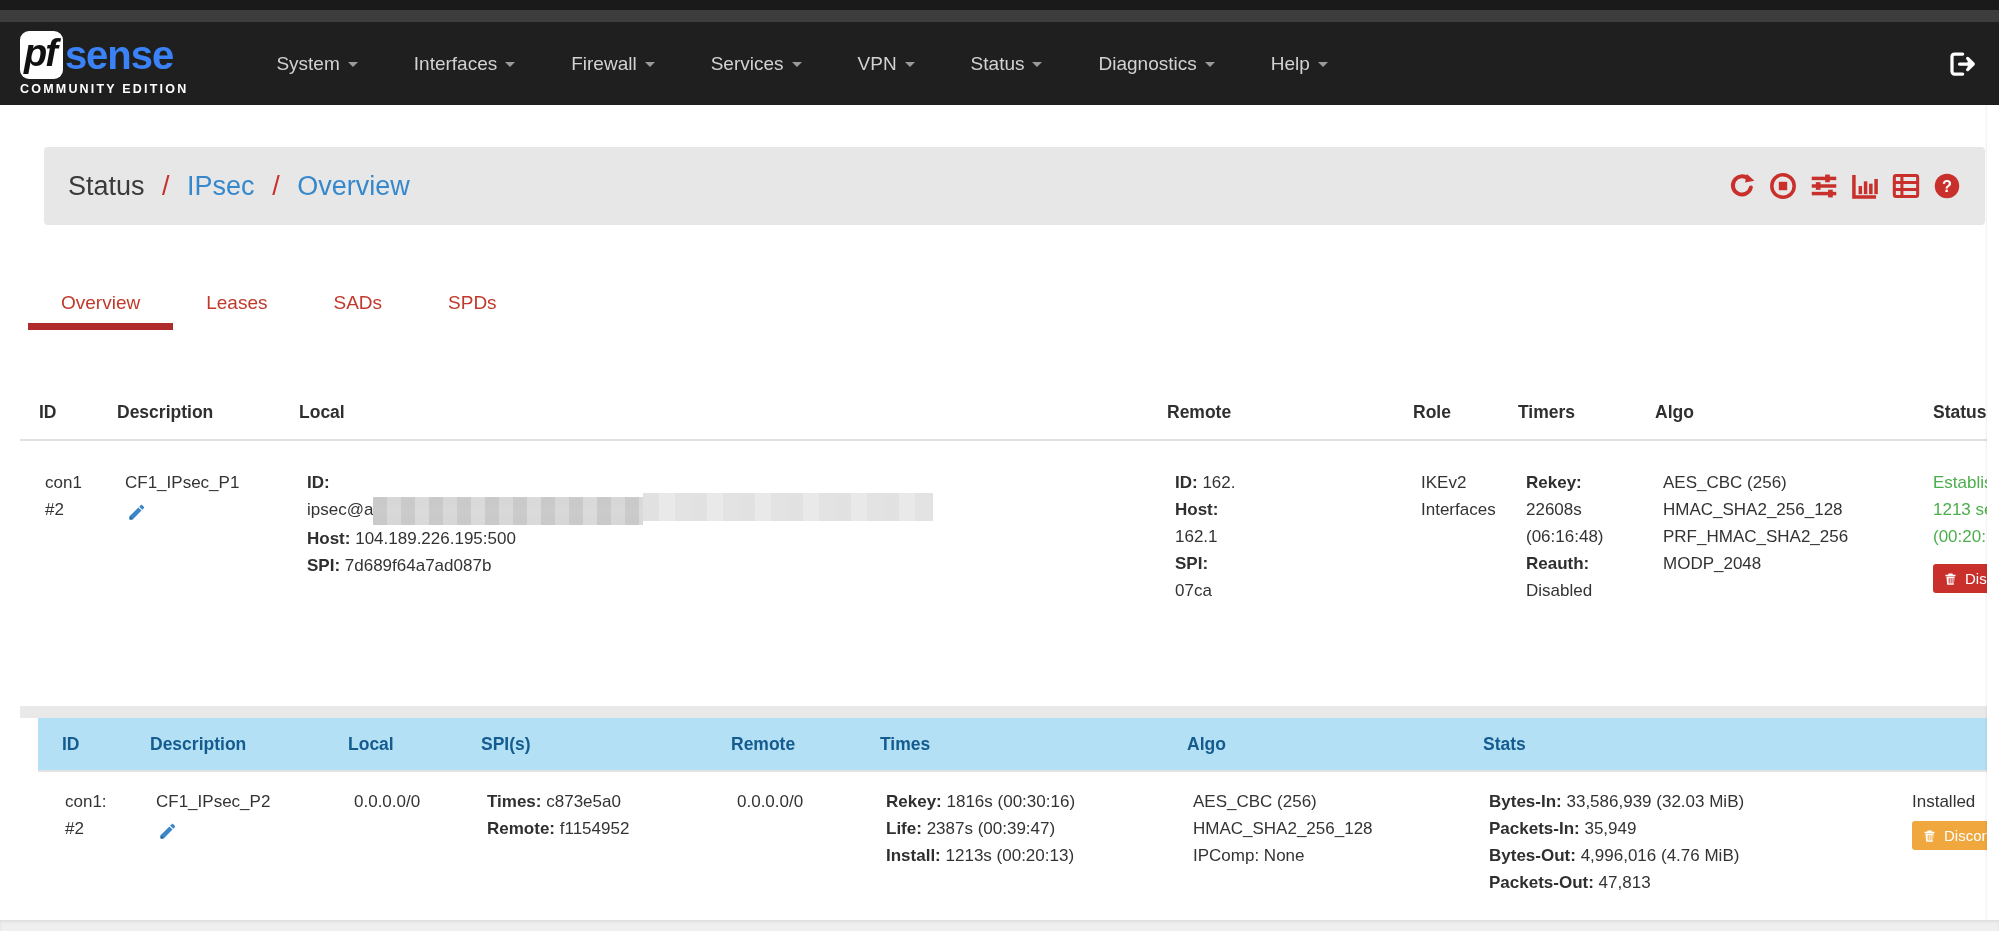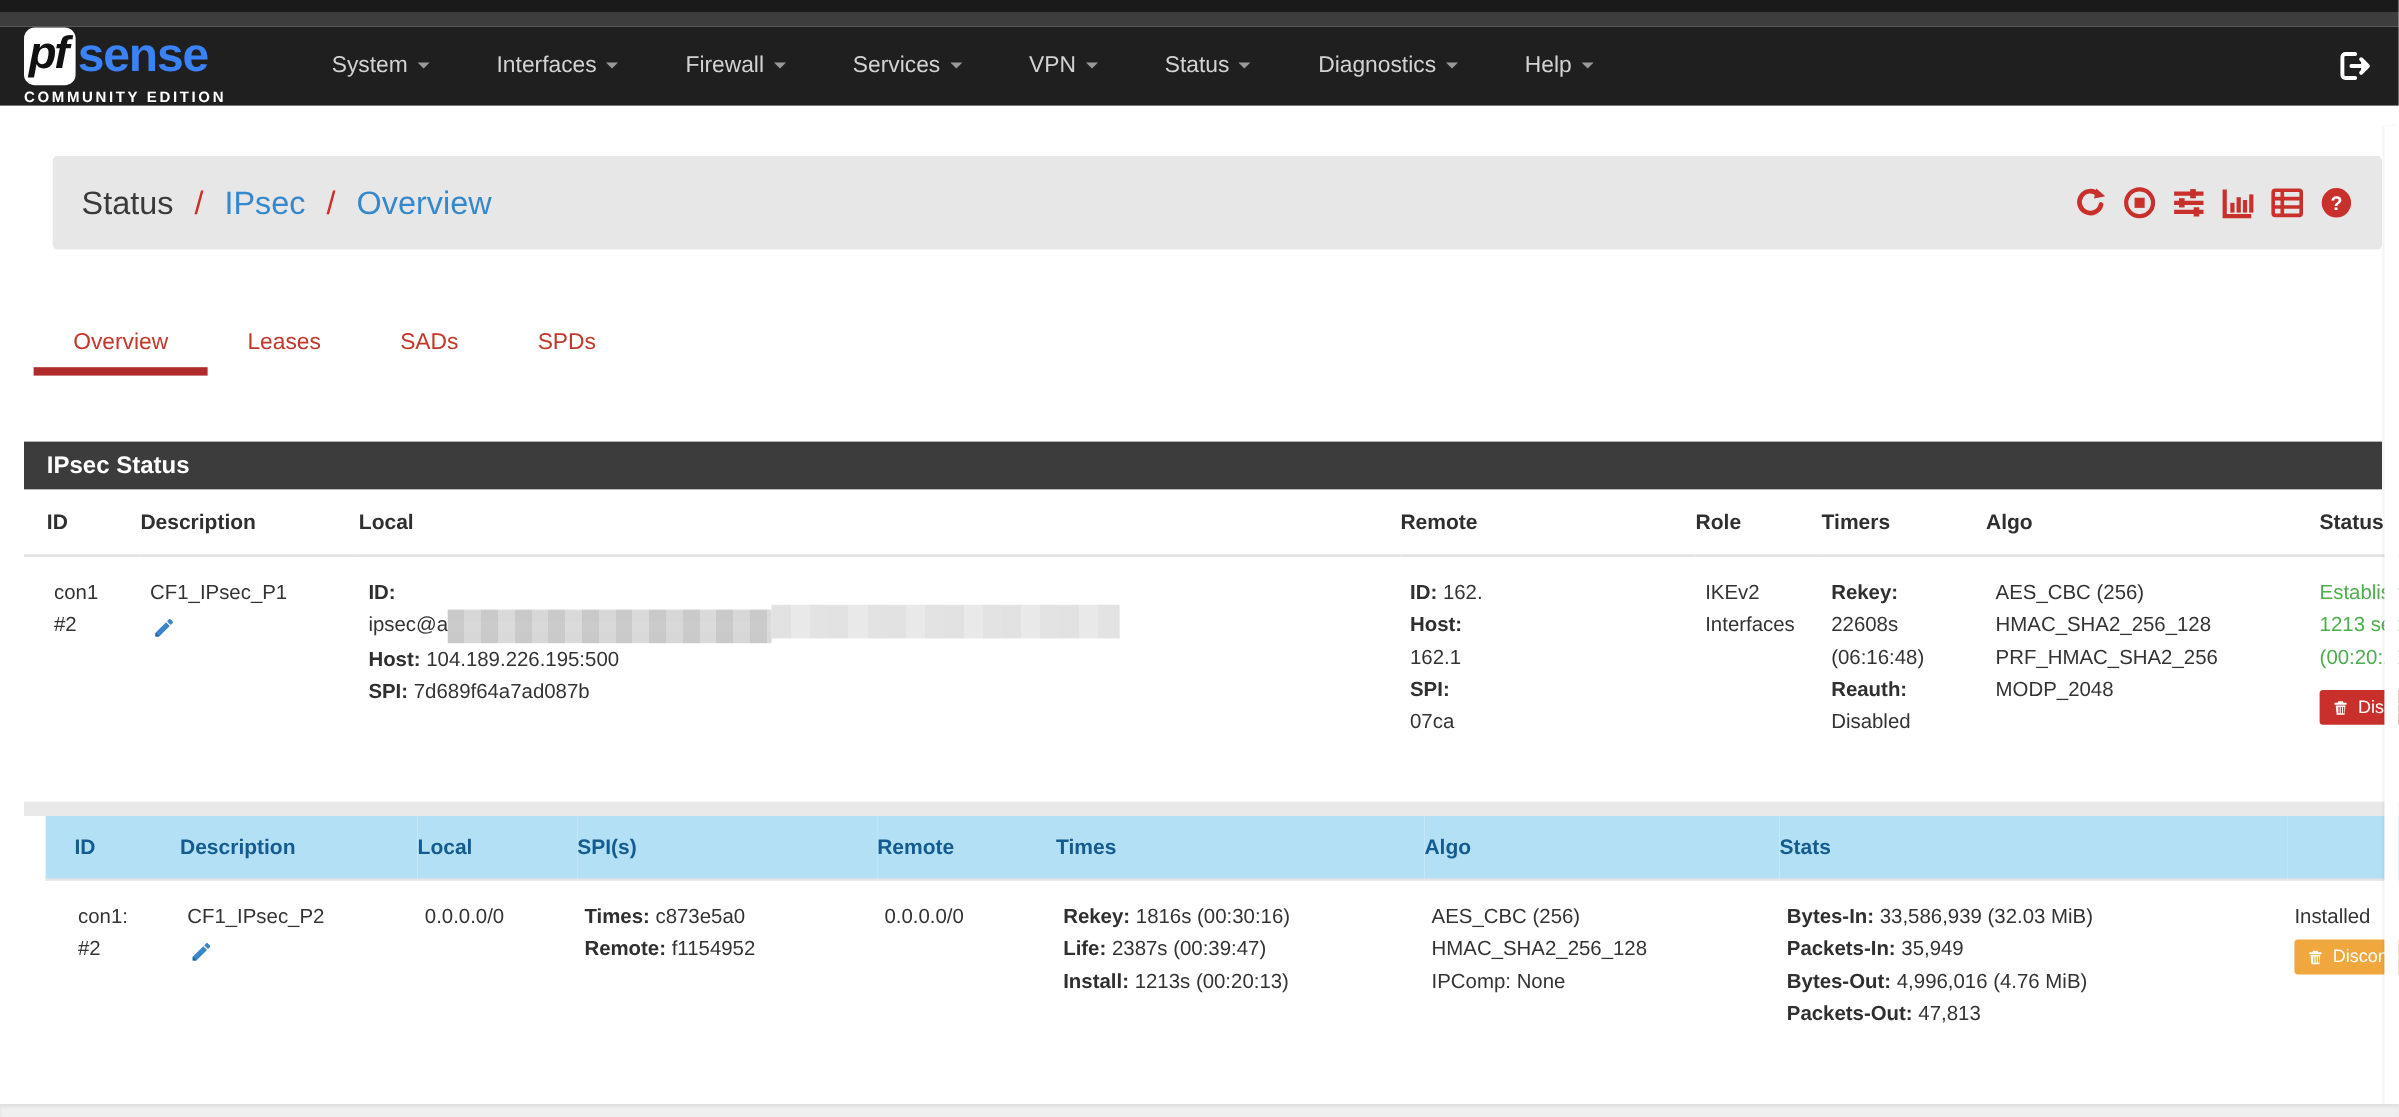--- a/index.html
+++ b/index.html
@@ -6,21 +6,21 @@
   * { margin:0; padding:0; box-sizing:border-box; }
   html,body { width:1999px; height:931px; }
   body { font-family:"Liberation Sans", sans-serif; background:#ffffff; overflow:hidden; }
   .screen { position:relative; width:1999px; height:931px; overflow:hidden; background:#fff; }
 
   
   .strip1 { height:10px; background:#1a1a1a; }
   .strip2 { height:12px; background:#3d3d3d; }
 
   
-  .navbar { height:66px; background:#1f1f1f; display:flex; align-items:center; }
+  .navbar { height:83px; background:#1f1f1f; display:flex; align-items:center; }
   .brand { margin-left:20px; display:flex; flex-direction:column; cursor:pointer; }
   .brand-main { display:flex; align-items:center; }
   .brand-pf { background:#fff; color:#111; font-weight:bold; font-style:italic; font-size:38px; padding:1px 7px 4px 4px; border-radius:9px; letter-spacing:-2px; }
   .brand-sense { color:#3b82f6; font-weight:bold; font-size:40px; letter-spacing:-1px; margin-left:2px; }
   .brand-sub { color:#fff; font-size:12.5px; font-weight:bold; letter-spacing:2.2px; margin-top:3px; }
   .menu { display:flex; margin-left:60px; }
   .menu-item { color:#d2d2d2; font-size:19px; padding:14px 28px; cursor:pointer; white-space:nowrap; }
   .caret { display:inline-block; width:0; height:0; border-left:5px solid transparent; border-right:5px solid transparent; border-top:5px solid #9a9a9a; margin-left:8px; vertical-align:middle; }
   .logout { margin-left:auto; margin-right:22px; cursor:pointer; display:flex; }
 
@@ -42,21 +42,21 @@
 
   table { border-collapse:collapse; table-layout:fixed; }
   .t1 { width:2115px; }
   .t1 col:nth-child(1){width:97px;} .t1 col:nth-child(2){width:182px;}
   .t1 col:nth-child(3){width:868px;} .t1 col:nth-child(4){width:246px;}
   .t1 col:nth-child(5){width:105px;} .t1 col:nth-child(6){width:137px;}
   .t1 col:nth-child(7){width:270px;} .t1 col:nth-child(8){width:210px;}
   .t1 th { text-align:left; font-size:17.5px; color:#2f2f2f; height:55px; padding-left:0; border-bottom:2px solid #e0e0e0; background:#fff; }
   .t1 th:first-child { padding-left:19px; }
   .t1 th:last-child { padding-left:8px; }
-  .t1 td { vertical-align:top; font-size:17px; line-height:27px; color:#333; padding:16px 0 20px 8px; height:205px; background:#fff; }
+  .t1 td { vertical-align:top; font-size:17px; line-height:27px; color:#333; padding:28px 0 20px 8px; height:266px; background:#fff; }
   .t1 td:first-child { padding-left:25px; }
   b, .bold { font-weight:bold; color:#2f2f2f; }
 
   .gap-row { height:12px; background:#e9e9e9; width:2115px; }
 
   .t2 { width:2128px; margin-left:18px; }
   .t2 col:nth-child(1){width:112px;} .t2 col:nth-child(2){width:198px;}
   .t2 col:nth-child(3){width:133px;} .t2 col:nth-child(4){width:250px;}
   .t2 col:nth-child(5){width:149px;} .t2 col:nth-child(6){width:307px;}
   .t2 col:nth-child(7){width:296px;} .t2 col:nth-child(8){width:423px;}
@@ -180,21 +180,20 @@
     </div>
 
     <div class="tabs">
       <div class="tab active">Overview</div>
       <div class="tab">Leases</div>
       <div class="tab">SADs</div>
       <div class="tab">SPDs</div>
     </div>
 
     <div class="panel">
-      <div class="panel-heading">IPsec Status</div>
 
       <table class="t1">
         <colgroup>
             <col>
             <col>
             <col>
             <col>
             <col>
             <col>
             <col>

